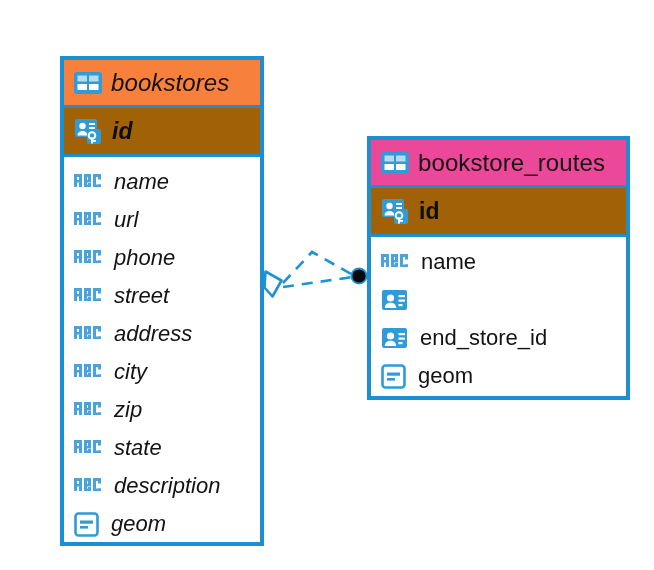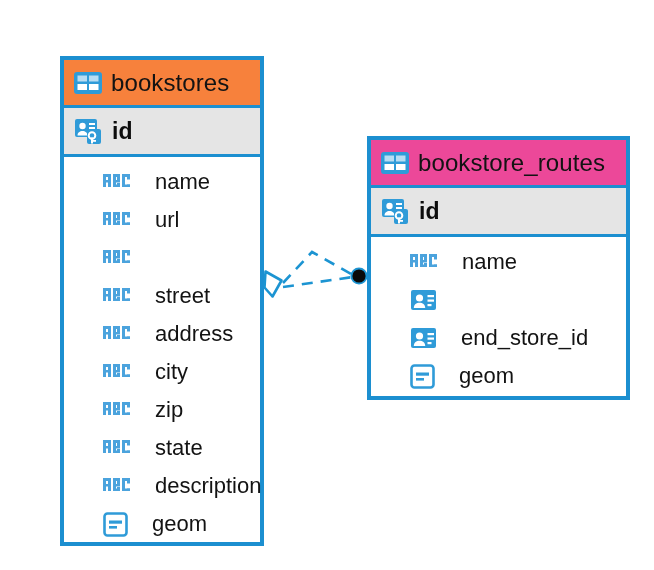--- a/index.html
+++ b/index.html
@@ -50,38 +50,37 @@
 
   
   .pk-row {
     box-sizing: border-box;
     height: 49px;
     display: flex;
     align-items: center;
     gap: 8px;
     padding: 0 10px;
     border-bottom: 3px solid #1c8fd0;
-    background: #e5e5e5;
+    background: #a16207;
   }
   .pk-label {
     font-size: 23px;
     font-weight: bold;
     color: #0d0d0d;
   }
 
   .field-list {
     padding: 6px 0 6px 0;
   }
   .field-row {
     height: 38px;
     display: flex;
     align-items: center;
-    gap: 24px;
+    gap: 12px;
     padding: 0 10px;
-    margin-left: 29px;
   }
   .field-label {
     font-size: 22px;
     color: #131313;
     white-space: nowrap;
   }
 
   
   .icon {
     display: inline-flex;
@@ -103,21 +102,21 @@
     width: 654px;
     height: 570px;
     pointer-events: none;
   }
 </style>
 </head>
 <body>
 
 <div class="canvas">
 
-  <div class="er-table" id="table-0" style="left:60px; top:56px; width:204px; height:490px;">
+  <div class="er-table" id="table-0" style="left:60px; top:56px; width:204px; height:490px;font-style:italic;">
 
     <div class="tbl-header accent-orange">
       <span class="icon ic-table">
         <svg viewBox="0 0 28 22" width="28" height="22">
           <rect x="1" y="1" width="26" height="20" rx="2" fill="#2f9bd8" stroke="#2f9bd8" stroke-width="2"></rect>
           <rect x="3.5" y="3.5" width="9.5" height="6" fill="#b7dcf2"></rect>
           <rect x="15" y="3.5" width="9.5" height="6" fill="#b7dcf2"></rect>
           <rect x="3.5" y="12" width="9.5" height="6" fill="#ffffff"></rect>
           <rect x="15" y="12" width="9.5" height="6" fill="#ffffff"></rect>
         </svg>
@@ -209,20 +208,21 @@
               <rect x="14" y="9" width="3" height="4"></rect>
                 <rect x="10" y="10.5" width="7" height="2.5"></rect>
               <rect x="19" y="0" width="8" height="3"></rect>
                 <rect x="19" y="3" width="3" height="10"></rect>
               <rect x="19" y="10.5" width="8" height="2.5"></rect>
                 <rect x="24" y="3" width="3" height="2.5"></rect>
               <rect x="24" y="10.5" width="3" height="2.5"></rect>
             </g>
           </svg>
         </span>
+        <span class="field-label">phone</span>
       </div>
 
       <div class="field-row">
         <span class="icon ic-abc">
           <svg viewBox="0 0 28 16" width="28" height="16">
             <g fill="#4ba3dd">
               <rect x="0" y="0" width="8" height="3"></rect>
                 <rect x="0" y="3" width="3" height="10"></rect>
               <rect x="5" y="3" width="3" height="10"></rect>
                 <rect x="0" y="6" width="8" height="2.5"></rect>

